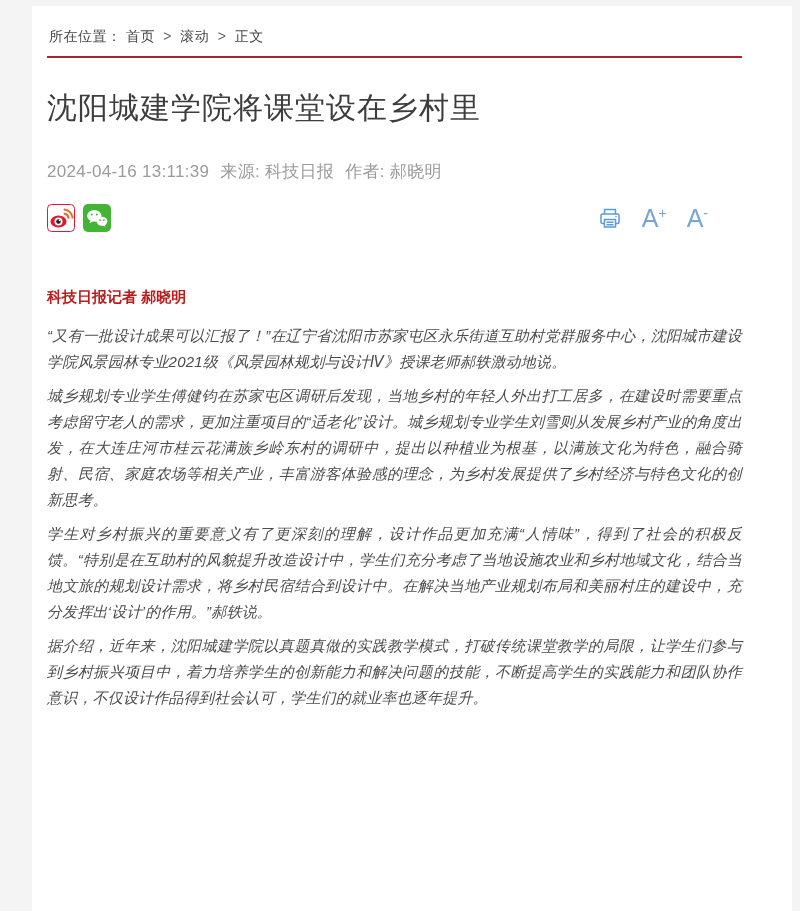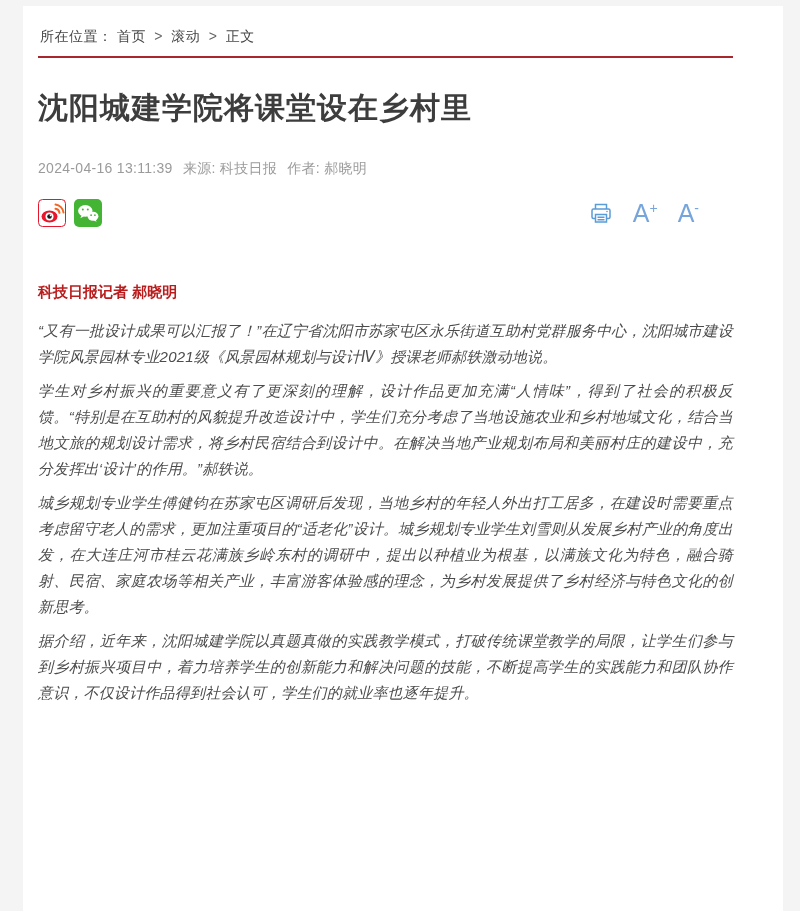--- a/index.html
+++ b/index.html
@@ -6,21 +6,21 @@
   html, body { width: 800px; }
   body {
     background: #f4f4f4;
     font-family: "Liberation Sans", "DejaVu Sans", sans-serif;
     position: relative;
     height: 911px;
     overflow: hidden;
   }
   .page {
     position: absolute;
-    left: 23px; top: 6px;
+    left: 32px; top: 6px;
     width: 760px; height: 905px;
     background: #ffffff;
     padding: 14px 50px 0 15px;
   }
   
   .breadcrumb {
     font-size: 14px;
     color: #474747;
     padding: 8px 0 10px 2px;
     letter-spacing: 0.5px;
@@ -33,28 +33,28 @@
   .crumb-sep { color: #666; margin: 0 4px; }
   .red-divider {
     height: 2px;
     background: #a8272c;
     border: none;
   }
   
   .article-title {
     margin-top: 30px;
     font-size: 30px;
-    font-weight: 700;
+    font-weight: 400;
     color: #3d3d3d;
     letter-spacing: 1px;
     line-height: 40px;
   }
   .article-meta {
     margin-top: 32px;
-    font-size: 14px;
+    font-size: 17px;
     color: #9b9b9b;
     letter-spacing: 0.3px;
   }
   .article-meta span { margin-right: 6px; }
   
   .toolbar-row {
     margin-top: 21px;
     display: flex;
     align-items: center;
   }
@@ -156,18 +156,18 @@
         </svg>
       </span>
       <span class="fontsize-btn"><span>A</span><sup>+</sup></span>
       <span class="fontsize-btn"><span>A</span><sup>-</sup></span>
     </div>
   </div>
 
   <div class="article-body">
     <div class="byline">科技日报记者 郝晓明</div>
     <p>“又有一批设计成果可以汇报了！”在辽宁省沈阳市苏家屯区永乐街道互助村党群服务中心，沈阳城市建设学院风景园林专业2021级《风景园林规划与设计Ⅳ》授课老师郝轶激动地说。</p>
+    <p>城乡规划专业学生傅健钧在苏家屯区调研后发现，当地乡村的年轻人外出打工居多，在建设时需要重点考虑留守老人的需求，更加注重项目的“适老化”设计。城乡规划专业学生刘雪则从发展乡村产业的角度出发，在大连庄河市桂云花满族乡岭东村的调研中，提出以种植业为根基，以满族文化为特色，融合骑射、民宿、家庭农场等相关产业，丰富游客体验感的理念，为乡村发展提供了乡村经济与特色文化的创新思考。</p>
     <p>学生对乡村振兴的重要意义有了更深刻的理解，设计作品更加充满“人情味”，得到了社会的积极反馈。“特别是在互助村的风貌提升改造设计中，学生们充分考虑了当地设施农业和乡村地域文化，结合当地文旅的规划设计需求，将乡村民宿结合到设计中。在解决当地产业规划布局和美丽村庄的建设中，充分发挥出‘设计’的作用。”郝轶说。</p>
-    <p>城乡规划专业学生傅健钧在苏家屯区调研后发现，当地乡村的年轻人外出打工居多，在建设时需要重点考虑留守老人的需求，更加注重项目的“适老化”设计。城乡规划专业学生刘雪则从发展乡村产业的角度出发，在大连庄河市桂云花满族乡岭东村的调研中，提出以种植业为根基，以满族文化为特色，融合骑射、民宿、家庭农场等相关产业，丰富游客体验感的理念，为乡村发展提供了乡村经济与特色文化的创新思考。</p>
     <p>据介绍，近年来，沈阳城建学院以真题真做的实践教学模式，打破传统课堂教学的局限，让学生们参与到乡村振兴项目中，着力培养学生的创新能力和解决问题的技能，不断提高学生的实践能力和团队协作意识，不仅设计作品得到社会认可，学生们的就业率也逐年提升。</p>
   </div>
 
 </div>
 
 </body></html>

